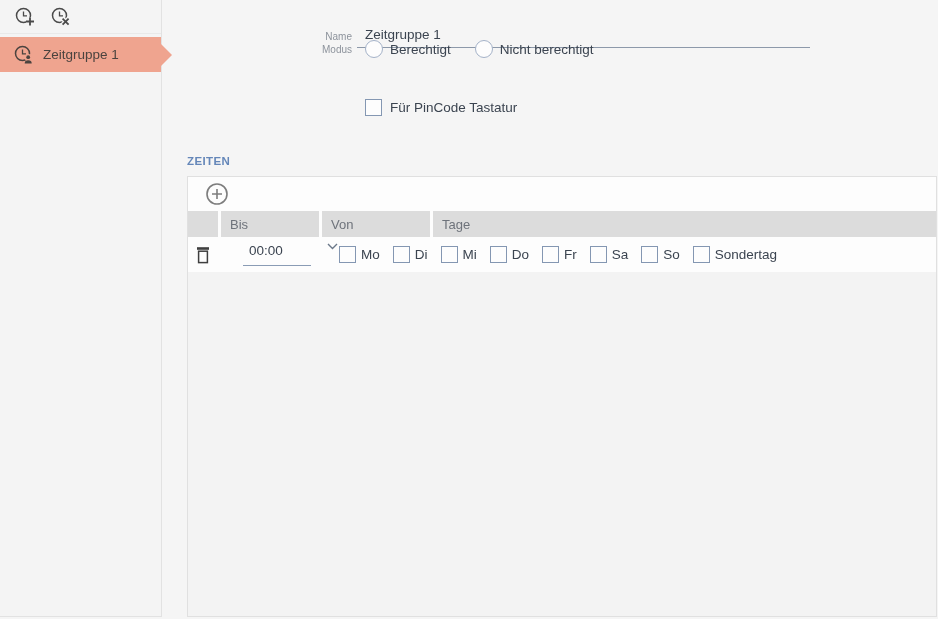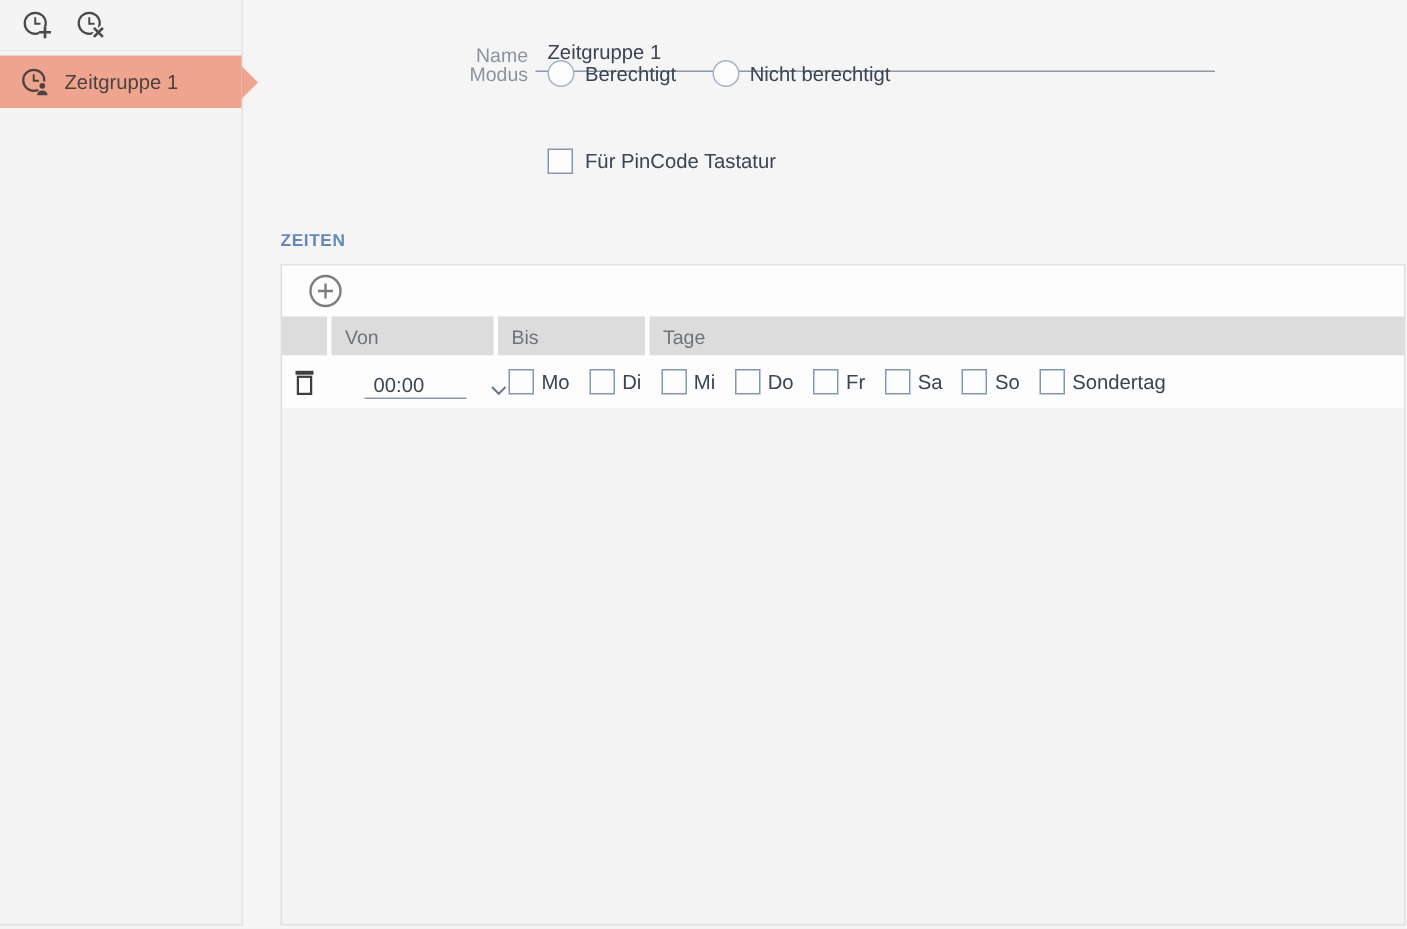--- a/index.html
+++ b/index.html
@@ -40,21 +40,21 @@
   }
   .side-item-label { font-size:13.5px; }
 
   
   .main { position:absolute; left:187px; top:0; width:750px; }
   .form-row { position:absolute; display:flex; align-items:center; }
   .row-name  { top:24px; left:0; }
   .row-modus { top:40px; left:0; }
   .row-pin   { top:99px; left:178px; }
   .field-label {
-    width:165px; text-align:right; color:#8d939c; font-size:13px; flex:none;
+    width:165px; text-align:right; color:#8d939c; font-size:10px; flex:none;
   }
   .name-input {
     margin-left:5px; width:453px; height:24px;
     border:none; border-bottom:1px solid #8d99aa; background:transparent;
     padding:0 0 2px 8px; font-size:13.5px; color:#3b4450;
     display:flex; align-items:center;
   }
   .radio-group { margin-left:13px; display:flex; align-items:center; }
   .radio-opt { display:flex; align-items:center; margin-right:24px; cursor:pointer; }
   .radio-circ {
@@ -100,21 +100,21 @@
   .grid-row {
     display:flex; height:35px; background:#fdfdfd; gap:3px;
     align-items:stretch; flex:none;
   }
   .grid-row .cell { display:flex; align-items:center; }
   .cell-del { width:30px; flex:none; justify-content:center; cursor:pointer; }
   .cell-von { width:108px; flex:none; }
   .cell-bis { width:98px; flex:none; }
   .cell-tage { flex:1; padding-left:7px; }
   .dropdown {
-    height:23px; width:68px; display:flex; align-items:flex-end;
+    height:23px; width:68px; display:flex; align-items:flex-start;
     border-bottom:1px solid #8a9cb5; cursor:pointer;
     justify-content:space-between; padding:0 3px 1px 6px;gap:44px;
   }
   .dd-von { margin-left:22px; }
   .dd-bis { margin-left:11px; }
   .dd-value { font-size:13.5px; color:#3b4450; }
   .day { display:flex; align-items:center; margin-right:13px; cursor:pointer;justify-content:space-between; }
   .day .opt-label { margin-left:5px; font-size:13.5px; color:#3b4450; }
   svg { display:block; }
 </style>
@@ -200,22 +200,22 @@
           <svg width="24" height="24" viewBox="0 0 24 24">
             <circle cx="12" cy="12" r="10" fill="none" stroke="#7d7d7d" stroke-width="1.6"></circle>
             <path d="M12 7 v10 M7 12 h10" stroke="#7d7d7d" stroke-width="1.6" fill="none"></path>
           </svg>
         </span>
       </div>
     </div>
 
     <div class="grid-header">
       <div class="hcell col-del"></div>
+      <div class="hcell col-bis">Bis</div>
       <div class="hcell col-von">Von</div>
-      <div class="hcell col-bis">Bis</div>
       <div class="hcell col-tage">Tage</div>
     </div>
 
     <div class="grid-row">
       <div class="cell cell-del">
         <span>
           <svg width="14" height="18" viewBox="0 0 14 18">
             <rect x="1" y="1.2" width="12" height="2.6" fill="#3f3f3f"></rect>
             <rect x="2.6" y="5.2" width="8.8" height="11.4" fill="none" stroke="#3f3f3f" stroke-width="1.5"></rect>
           </svg>

